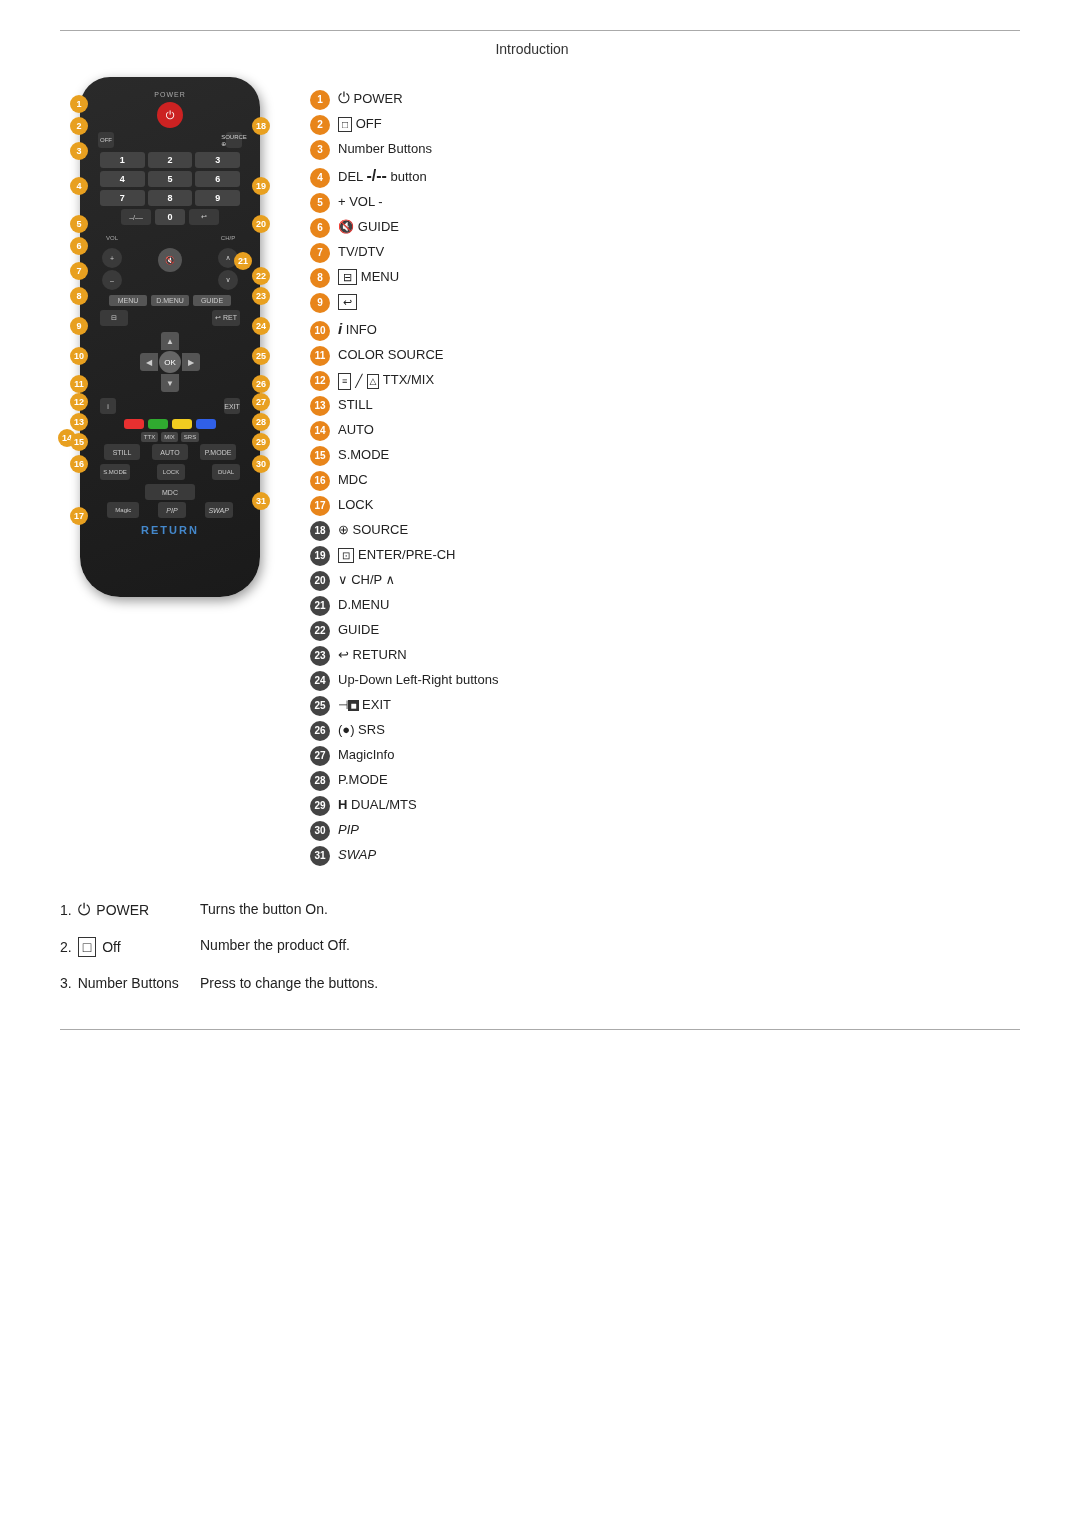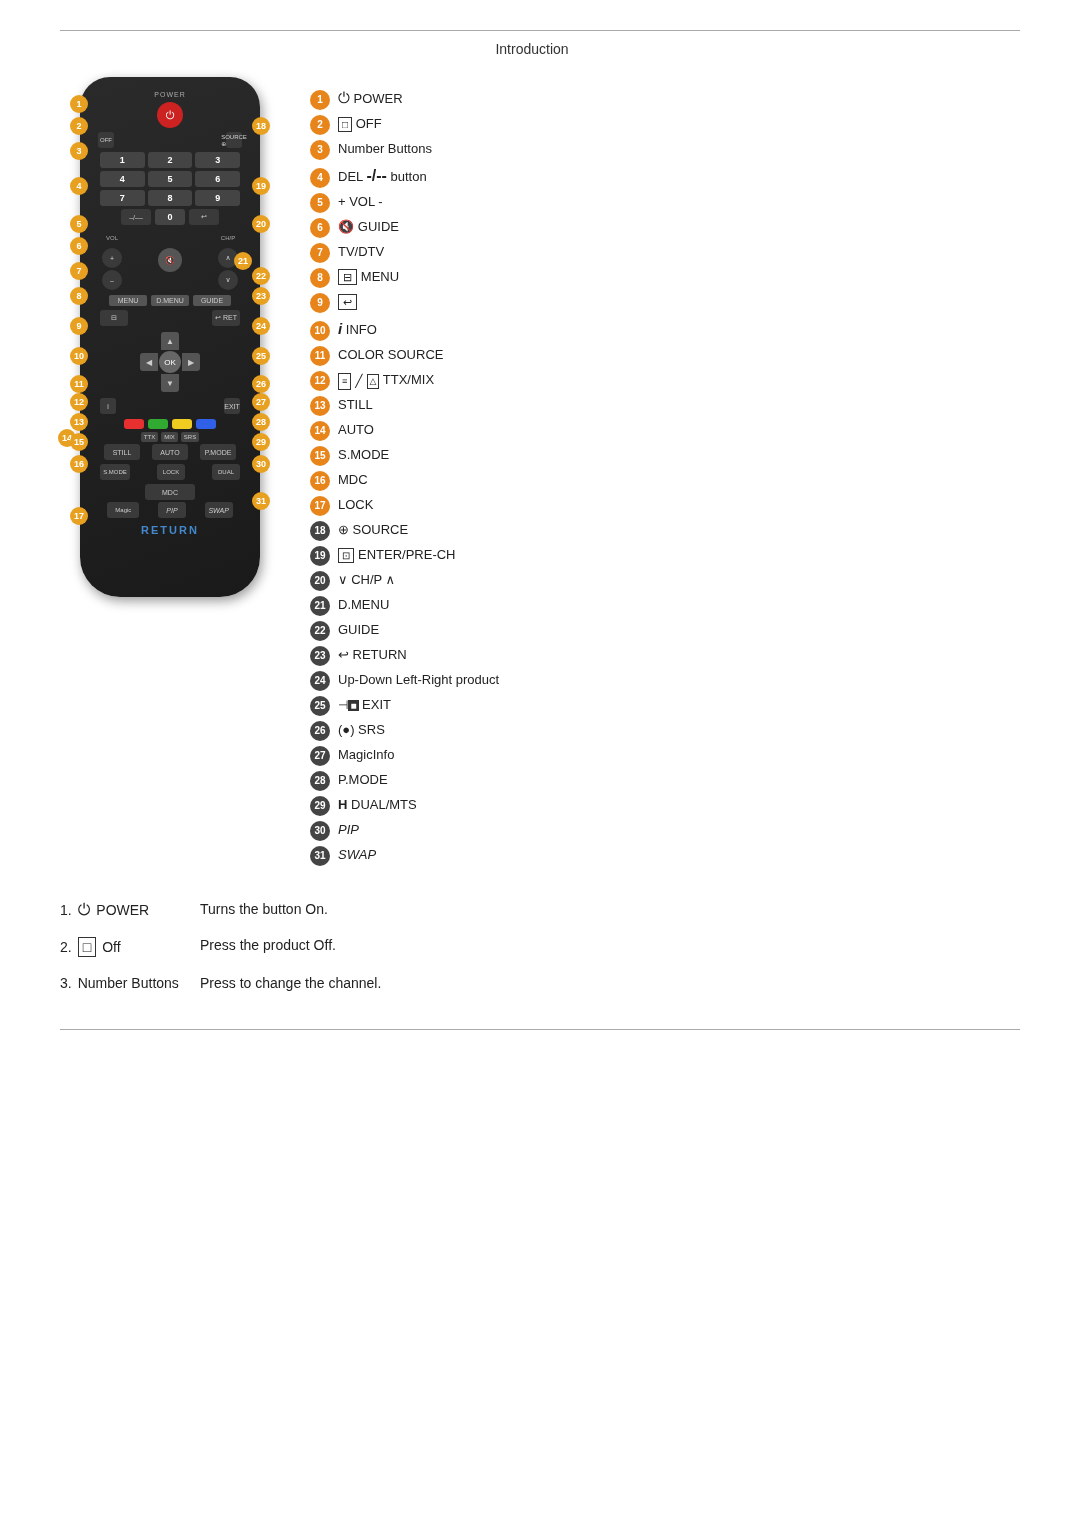--- a/index.html
+++ b/index.html
@@ -667,21 +667,21 @@
       <span class="label-text">GUIDE</span>
     </div>
 
     <div class="label-item">
       <span class="badge badge-dark">23</span>
       <span class="label-text"><span style="font-size:13px;">↩</span> RETURN</span>
     </div>
 
     <div class="label-item">
       <span class="badge badge-dark">24</span>
-      <span class="label-text">Up-Down Left-Right product</span>
+      <span class="label-text">Up-Down Left-Right buttons</span>
     </div>
 
     <div class="label-item">
       <span class="badge badge-dark">25</span>
       <span class="label-text"><span style="font-size:12px;">⊣</span><span style="background:#333;color:#fff;padding:0 2px;font-size:10px;">■</span> EXIT</span>
     </div>
 
     <div class="label-item">
       <span class="badge badge-dark">26</span>
       <span class="label-text">(●) SRS</span>
@@ -725,26 +725,26 @@
     </div>
     <div class="bottom-desc">Turns the button On.</div>
   </div>
 
   <div class="bottom-item">
     <div class="bottom-num">
       <span>2.</span>
       <span style="border:1px solid #333;padding:1px 4px;">□</span>
       <span>Off</span>
     </div>
-    <div class="bottom-desc">Press the product Off.</div>
+    <div class="bottom-desc">Number the product Off.</div>
   </div>
 
   <div class="bottom-item">
     <div class="bottom-num">
       <span>3.</span>
       <span>Number Buttons</span>
     </div>
-    <div class="bottom-desc">Press to change the channel.</div>
+    <div class="bottom-desc">Press to change the buttons.</div>
   </div>
 
 </div>
 
 <div class="bottom-line"></div>
 
 </body></html>

